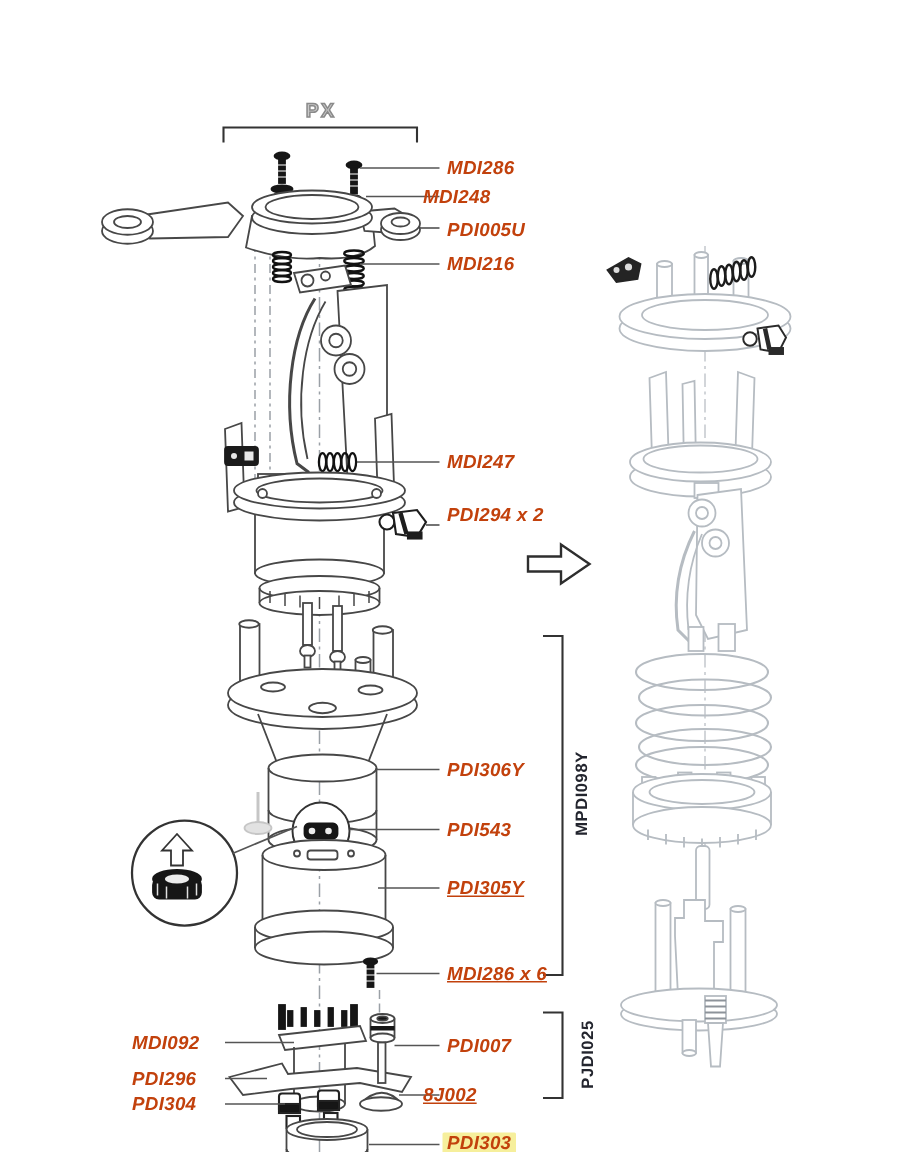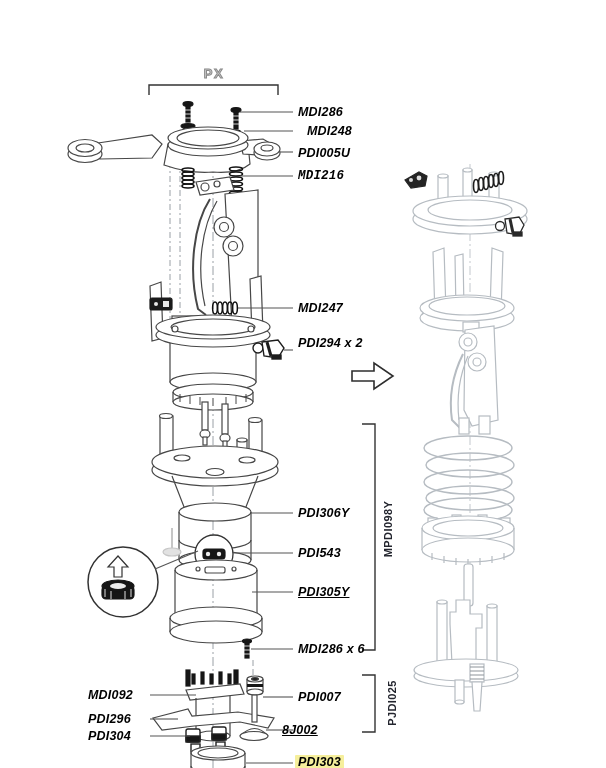--- a/index.html
+++ b/index.html
@@ -1,20 +1,20 @@
 <!DOCTYPE html>
 <html><head>
 <meta charset="utf-8">
 <style>
   html,body{margin:0;padding:0;background:#fff;}
   .stage{position:relative;width:548px;height:768px;background:#ffffff;overflow:hidden;
          font-family:"Liberation Sans",sans-serif;margin-top:24px;}
   .stage svg{position:absolute;left:0;top:0;}
   .lbl{position:absolute;font-style:italic;font-weight:600;font-size:12.5px;line-height:15px;
-       color:#000000;white-space:nowrap;letter-spacing:.2px;}
+       color:#c2410c;white-space:nowrap;letter-spacing:.2px;}
   .lbl.left{width:62px;text-align:left;}
   .lbl.vert{font-style:normal;font-weight:700;font-size:11px;letter-spacing:.4px;color:#23252e;
             text-align:center;transform:rotate(-90deg);}
   .lbl.outline{font-style:normal;font-weight:700;font-size:13px;letter-spacing:1.5px;
                color:#c9c9c9;-webkit-text-stroke:1px #8a8a8a;text-align:center;}
   .lbl.hl{background:#f6ef9c;padding:0 3px;border-radius:1px;}
 </style>
 </head>
 <body>
 
@@ -350,29 +350,29 @@
     <path d="M362,400 H375 V626 H362"></path>
     <path d="M362,651 H375 V708 H362"></path>
   </g>
 
   <polygon points="352,347 374,347 374,339 393,352 374,365 374,357 352,357" fill="#fff" stroke="#2e2e2e" stroke-width="1.6"></polygon>
 </svg>
 
   <div class="lbl outline" style="left:196px;top:42px;width:36px;">PX</div>
 
   <div class="lbl" style="left:298px;top:81px;">MDI286</div>
-  <div class="lbl" style="left:307px;top:100px;">MDI248</div>
+  <div class="lbl" style="left:282px;top:100px;">MDI248</div>
   <div class="lbl" style="left:298px;top:122px;">PDI005U</div>
-  <div class="lbl" style="left:298px;top:145px;font-family:Liberation Mono, monospace;">MDI216</div>
+  <div class="lbl" style="left:298px;top:145px;">MDI216</div>
   <div class="lbl" style="left:298px;top:277px;">MDI247</div>
   <div class="lbl" style="left:298px;top:312px;">PDI294 x 2</div>
   <div class="lbl" style="left:298px;top:482px;">PDI306Y</div>
   <div class="lbl" style="left:298px;top:522px;">PDI543</div>
   <div class="lbl" style="left:298px;top:561px;text-decoration:underline;">PDI305Y</div>
-  <div class="lbl" style="left:298px;top:618px;">MDI286 x 6</div>
+  <div class="lbl" style="left:298px;top:618px;text-decoration:underline;">MDI286 x 6</div>
   <div class="lbl" style="left:298px;top:666px;">PDI007</div>
   <div class="lbl" style="left:282px;top:699px;text-decoration:underline;">8J002</div>
   <div class="lbl hl" style="left:295px;top:731px;">PDI303</div>
 
   <div class="lbl left" style="left:88px;top:664px;">MDI092</div>
   <div class="lbl left" style="left:88px;top:688px;">PDI296</div>
   <div class="lbl left" style="left:88px;top:705px;">PDI304</div>
 
   <div class="lbl vert" style="left:340px;top:498px;width:96px;height:14px;">MPDI098Y</div>
   <div class="lbl vert" style="left:344px;top:672px;width:96px;height:14px;">PJDI025</div>

